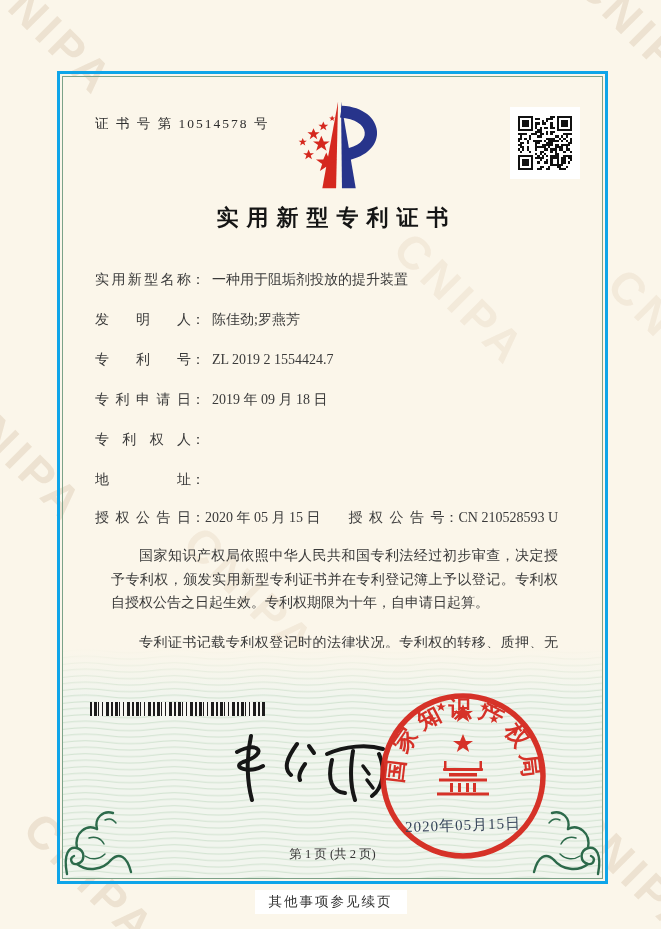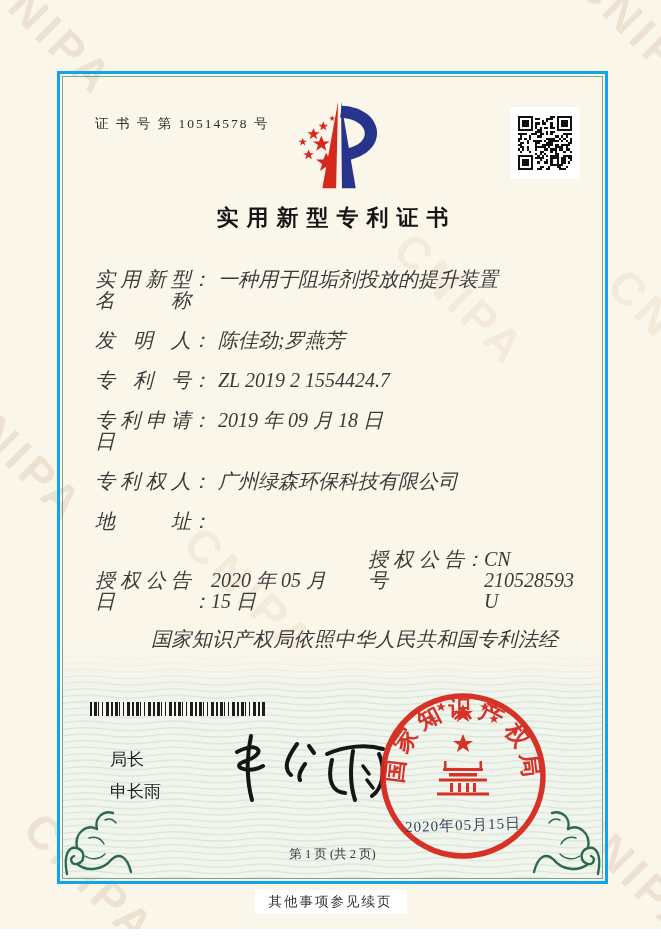--- a/index.html
+++ b/index.html
@@ -33,21 +33,21 @@
     position:absolute;right:22px;top:30px;width:70px;height:72px;background:#ffffff;
     display:flex;align-items:center;justify-content:center;
   }
   .qr-panel svg{width:54px;height:54px;}
   .title{
     position:absolute;left:0;right:0;top:126px;text-align:center;
     font-size:22px;font-weight:bold;color:#151515;letter-spacing:8px;text-indent:8px;
   }
   
   .bodytext{
-    position:absolute;left:32px;right:28px;top:192px;font-size:20px;color:#3a3a3a;font-style:italic;
+    position:absolute;left:32px;right:28px;top:192px;font-size:14px;color:#3a3a3a;
   }
   .frow{display:flex;margin-bottom:19px;line-height:21px;}
   .lbl{display:inline-block;width:96px;text-align:justify;text-align-last:justify;flex:none;}
   .colon{flex:none;}
   .val{flex:1;white-space:pre-line;margin-left:7px;}
   .grant-row{display:flex;margin-bottom:11px;line-height:21px;align-items:flex-end;}
   .grant-col2{margin-left:28px;display:flex;}
   .paras{margin-top:14px;text-align:justify;line-height:23.5px;}
   .paras p{margin:16px;text-indent:2em;}
   
@@ -159,21 +159,20 @@
         <span class="val">ZL 2019 2 1554424.7</span>
       </div>
       <div class="frow">
         <span class="lbl">专利申请日</span>
           <span class="colon">：</span>
         <span class="val">2019 年 09 月 18 日</span>
       </div>
       <div class="frow">
         <span class="lbl">专利权人</span>
           <span class="colon">：</span>
-        <span class="val">广州绿森环保科技有限公司</span>
       </div>
       <div class="frow" style="margin-bottom:17px">
         <span class="lbl">地址</span>
           <span class="colon">：</span>
       </div>
       <div class="grant-row">
         <span class="lbl">授权公告日</span>
           <span class="colon">：</span>
         <span>2020 年 05 月 15 日</span>
         <span class="grant-col2">
@@ -195,24 +194,20 @@
             <path d="M0 3.2 Q22.5 0.2 45 3.2 T90 3.2" fill="none" stroke="#cde0cc" stroke-width="1"></path>
           </pattern>
         </defs>
         <rect width="545" height="230" fill="#f1f5ee"></rect>
         <rect width="545" height="230" fill="url(#wv)"></rect>
       </svg>
       <div class="fade"></div>
 
       <div class="barcode"></div>
 
-      <div class="signoff">
-        <div>局长</div>
-        <div>申长雨</div>
-      </div>
 
       <div class="signature">
         <svg viewBox="0 0 168 86" width="168" height="86" fill="none" stroke="#161616" stroke-width="4" stroke-linecap="round">
           <path d="M20,12 C15,34 16,58 21,76"></path>
           <path d="M6,28 C28,16 38,30 12,38 C0,43 18,50 32,42"></path>
           <path d="M66,20 C56,34 52,44 60,51"></path>
           <path d="M74,40 C69,47 67,52 69,56"></path>
           <path d="M78,22 l5,7"></path>
           <path d="M96,30 C114,22 136,20 152,25"></path>
           <path d="M122,27 C119,45 119,61 124,76"></path>

